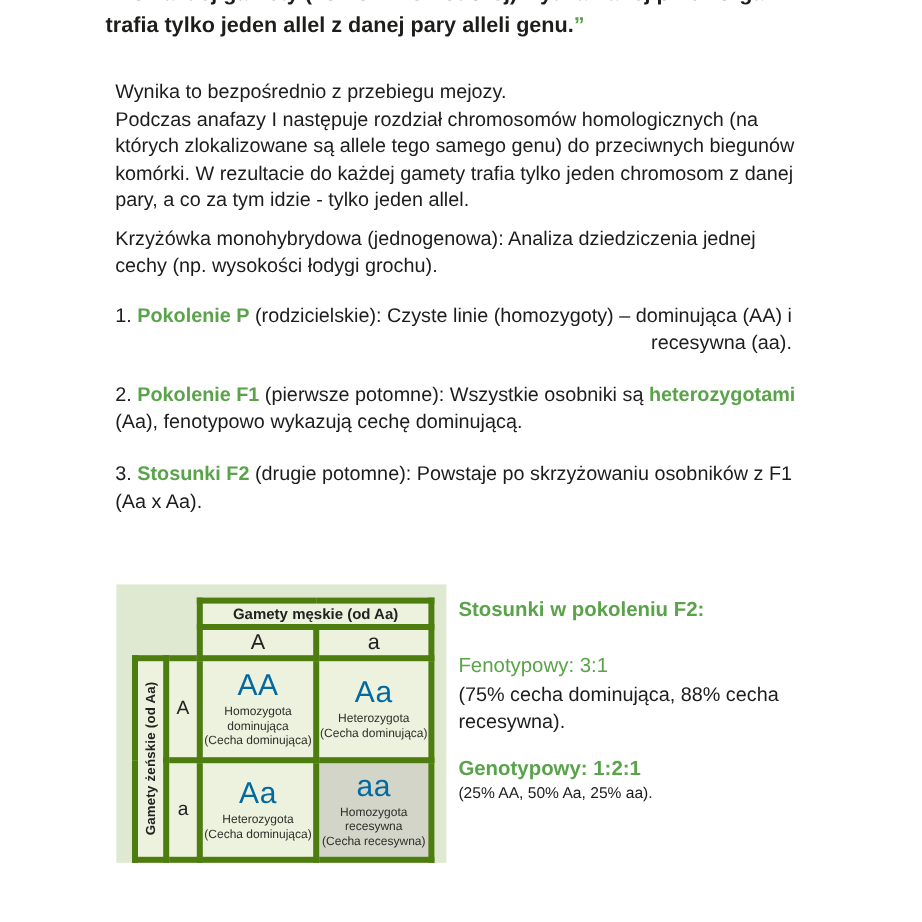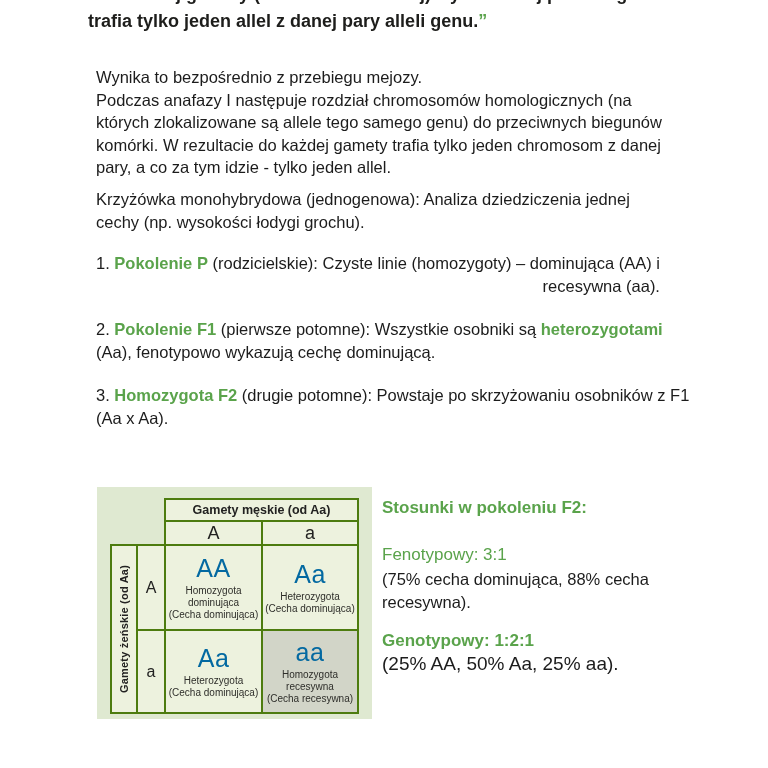--- a/index.html
+++ b/index.html
@@ -35,21 +35,21 @@
   }
   table.punnett {
     position: absolute; left: 13px; top: 11px;
     border-collapse: collapse; table-layout: fixed;
   }
   table.punnett col.c1 { width: 26px; }
   table.punnett col.c2 { width: 28px; }
   table.punnett col.c3 { width: 97px; }
   table.punnett col.c4 { width: 96px; }
   table.punnett td {
-    border: 2px solid #4d7c0f;
+    border: 5px solid #4d7c0f;
     padding: 0; text-align: center; vertical-align: middle;
     background: #edf2de; color: #222221;
   }
   table.punnett td.blank { border: none; background: transparent; }
   td.male-hdr { font-weight: bold; font-size: 12.5px; }
   td.allele-col { font-size: 18px; }
   td.allele-row { font-size: 16px; }
   td.side-hdr .vtext {
     writing-mode: vertical-rl; transform: rotate(180deg);
     font-weight: bold; font-size: 11px; letter-spacing: 0.2px;
@@ -60,21 +60,21 @@
   .genotype { font-size: 25px; line-height: 27px; color: #0369a1; letter-spacing: 0.5px; }
   .geno-desc { font-size: 10px; line-height: 12px; margin-top: 3px; color: #2e2e2a; white-space: pre-line; }
 
   
   .results { position: absolute; left: 382px; top: 498px; width: 310px; }
   .results .r-abs { position: absolute; white-space: pre-line; }
   .r-title { top: 0;    font-size: 17px; font-weight: bold; }
   .r-pheno-label { top: 47px;  font-size: 17px; font-weight: normal; }
   .r-pheno-desc  { top: 70px;  font-size: 16.5px; line-height: 22.5px; }
   .r-geno-label  { top: 133px; font-size: 17px; font-weight: bold; }
-  .r-geno-desc   { top: 155px; font-size: 19px; }
+  .r-geno-desc   { top: 155px; font-size: 13px; }
 </style>
 </head>
 <body>
 
 <div class="abs quote"><span>“Do każdej gamety (komórki rozrodczej) wytwarzanej przez organizm
 trafia tylko jeden allel z danej pary alleli genu.</span><span class="green">”</span></div>
 
 <div class="abs body-text p-meiosis">Wynika to bezpośrednio z przebiegu mejozy.
 Podczas anafazy I następuje rozdział chromosomów homologicznych (na
 których zlokalizowane są allele tego samego genu) do przeciwnych biegunów
@@ -83,21 +83,21 @@
 
 <div class="abs body-text p-crossdef">Krzyżówka monohybrydowa (jednogenowa): Analiza dziedziczenia jednej
 cechy (np. wysokości łodygi grochu).</div>
 
 <div class="abs body-text gen-item-1"><span>1. </span><span class="green b">Pokolenie P</span><span> (rodzicielskie): Czyste linie (homozygoty) – dominująca (AA) i
 recesywna (aa).</span></div>
 
 <div class="abs body-text gen-item-2"><span>2. </span><span class="green b">Pokolenie F1</span><span> (pierwsze potomne): Wszystkie osobniki są </span><span class="green b">heterozygotami</span><span>
 (Aa), fenotypowo wykazują cechę dominującą.</span></div>
 
-<div class="abs body-text gen-item-3"><span>3. </span><span class="green b">Homozygota F2</span><span> (drugie potomne): Powstaje po skrzyżowaniu osobników z F1
+<div class="abs body-text gen-item-3"><span>3. </span><span class="green b">Stosunki F2</span><span> (drugie potomne): Powstaje po skrzyżowaniu osobników z F1
 (Aa x Aa).</span></div>
 
 <div class="panel">
   <table class="punnett">
     <colgroup>
         <col class="c1">
         <col class="c2">
         <col class="c3">
         <col class="c4">
       </colgroup>

